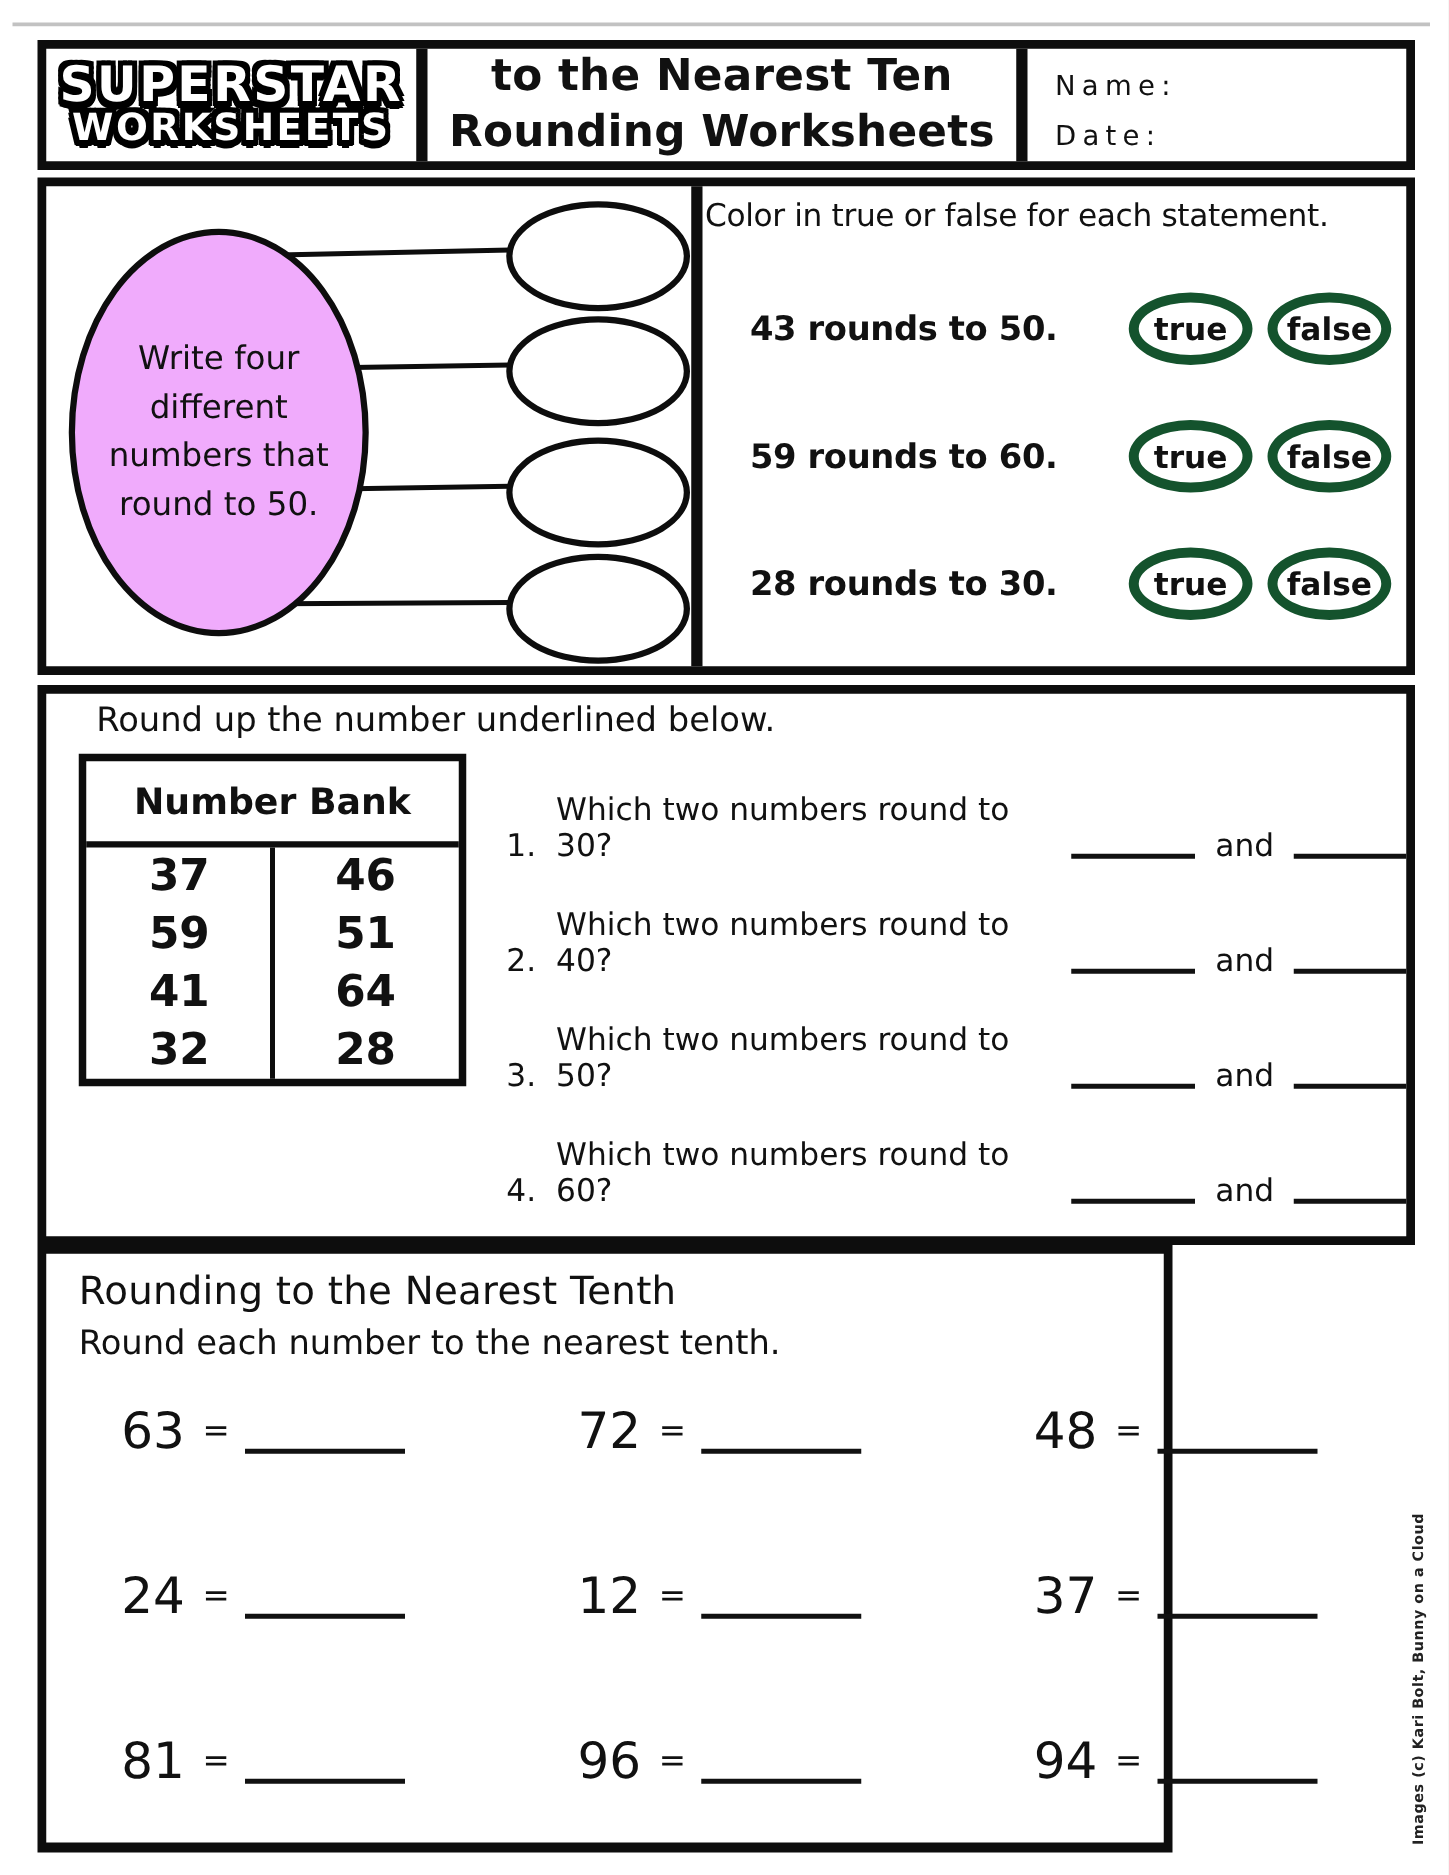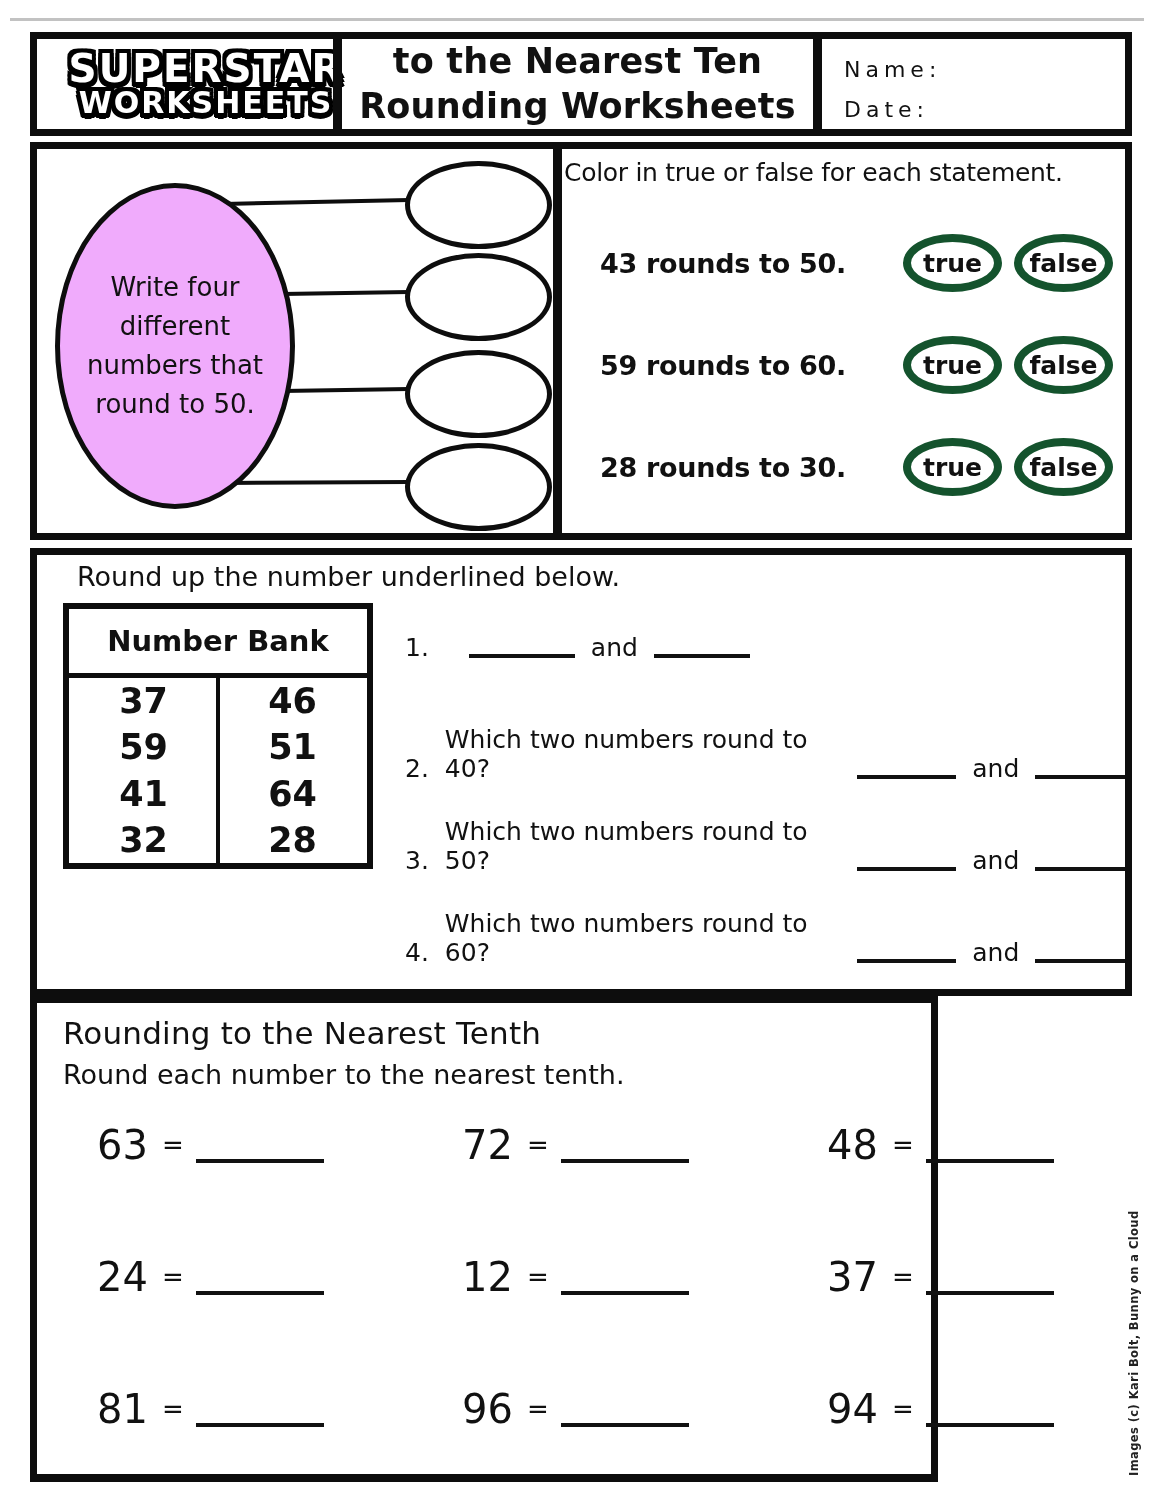--- a/index.html
+++ b/index.html
@@ -9,21 +9,21 @@
     overflow:hidden;
   }
   .box{position:absolute;border:7px solid #0d0d0d;background:#fff;box-sizing:border-box;}
   .vdiv{position:absolute;top:0;bottom:0;width:9px;background:#0d0d0d;}
 
   
   .scan-line{position:absolute;left:10px;top:18px;width:1134px;height:3px;background:#8f8f8f;opacity:.55;}
 
   
   .header{left:30px;top:32px;width:1102px;height:104px;}
-  .logo-cell{position:absolute;left:0;top:0;width:296px;height:100%;display:flex;flex-direction:column;align-items:center;justify-content:center;margin-left:21px;}
+  .logo-cell{position:absolute;left:0;top:0;width:296px;height:100%;display:flex;flex-direction:column;align-items:center;justify-content:center;}
   .logo-l1,.logo-l2{
     font-weight:900;color:#fff;line-height:.92;letter-spacing:2px;
     text-shadow:-4px -4px 0 #000,4px -4px 0 #000,-4px 4px 0 #000,4px 4px 0 #000,
       -4px 0 0 #000,4px 0 0 #000,0 -4px 0 #000,0 4px 0 #000,
       -3px 5px 0 #000,3px 5px 0 #000,0 6px 0 #000;
   }
   .logo-l1{font-size:39px;}
   .logo-l2{font-size:30px;margin-top:2px;}
   .title-cell{position:absolute;left:305px;top:0;width:471px;height:100%;display:flex;flex-direction:column;align-items:center;justify-content:center;}
   .title-line{font-size:35px;font-weight:800;line-height:1.3;letter-spacing:.2px;}
@@ -166,20 +166,21 @@
         <div>51</div>
         <div>41</div>
         <div>64</div>
         <div>32</div>
         <div>28</div>
       </div>
     </div>
 
     <div class="q-row" style="top:78px">
       <span class="q-num">1.</span>
+      <span class="q-text">Which two numbers round to 30?</span>
       <span class="q-blank"></span>
       <span class="q-and">and</span>
       <span class="q-blank2"></span>
     </div>
     <div class="q-row" style="top:170px">
       <span class="q-num">2.</span>
       <span class="q-text">Which two numbers round to 40?</span>
       <span class="q-blank"></span>
       <span class="q-and">and</span>
       <span class="q-blank2"></span>

